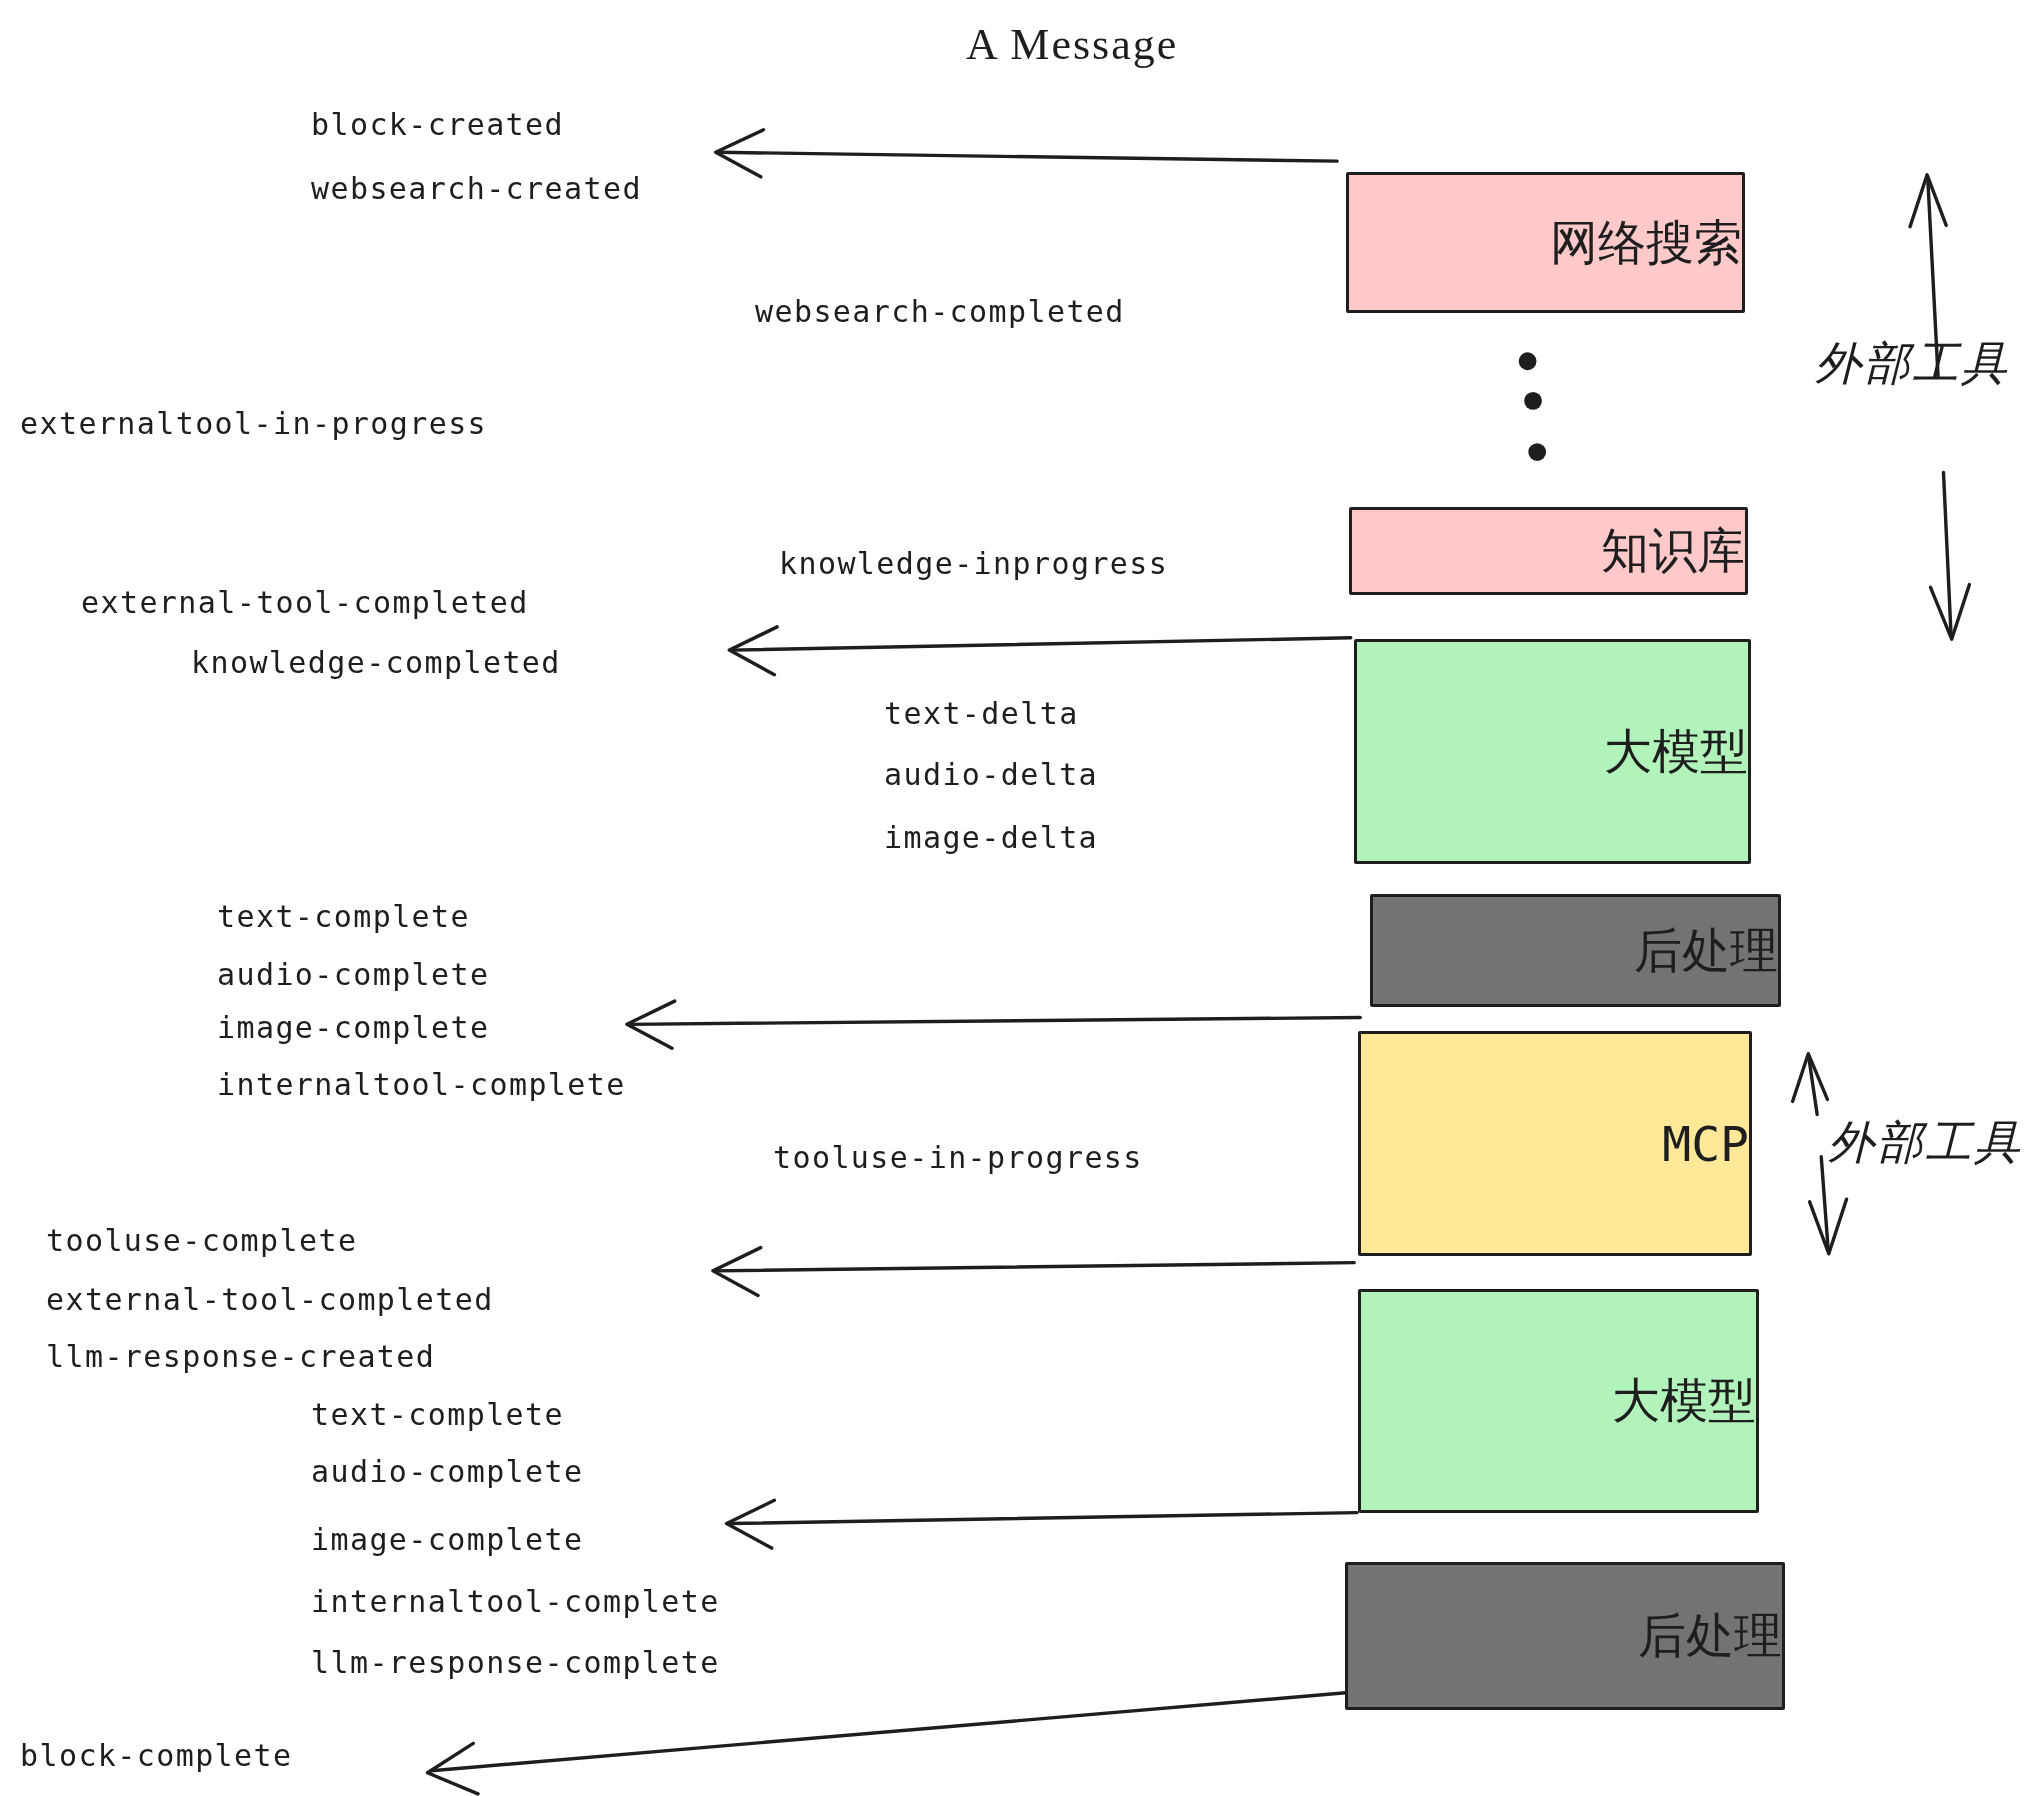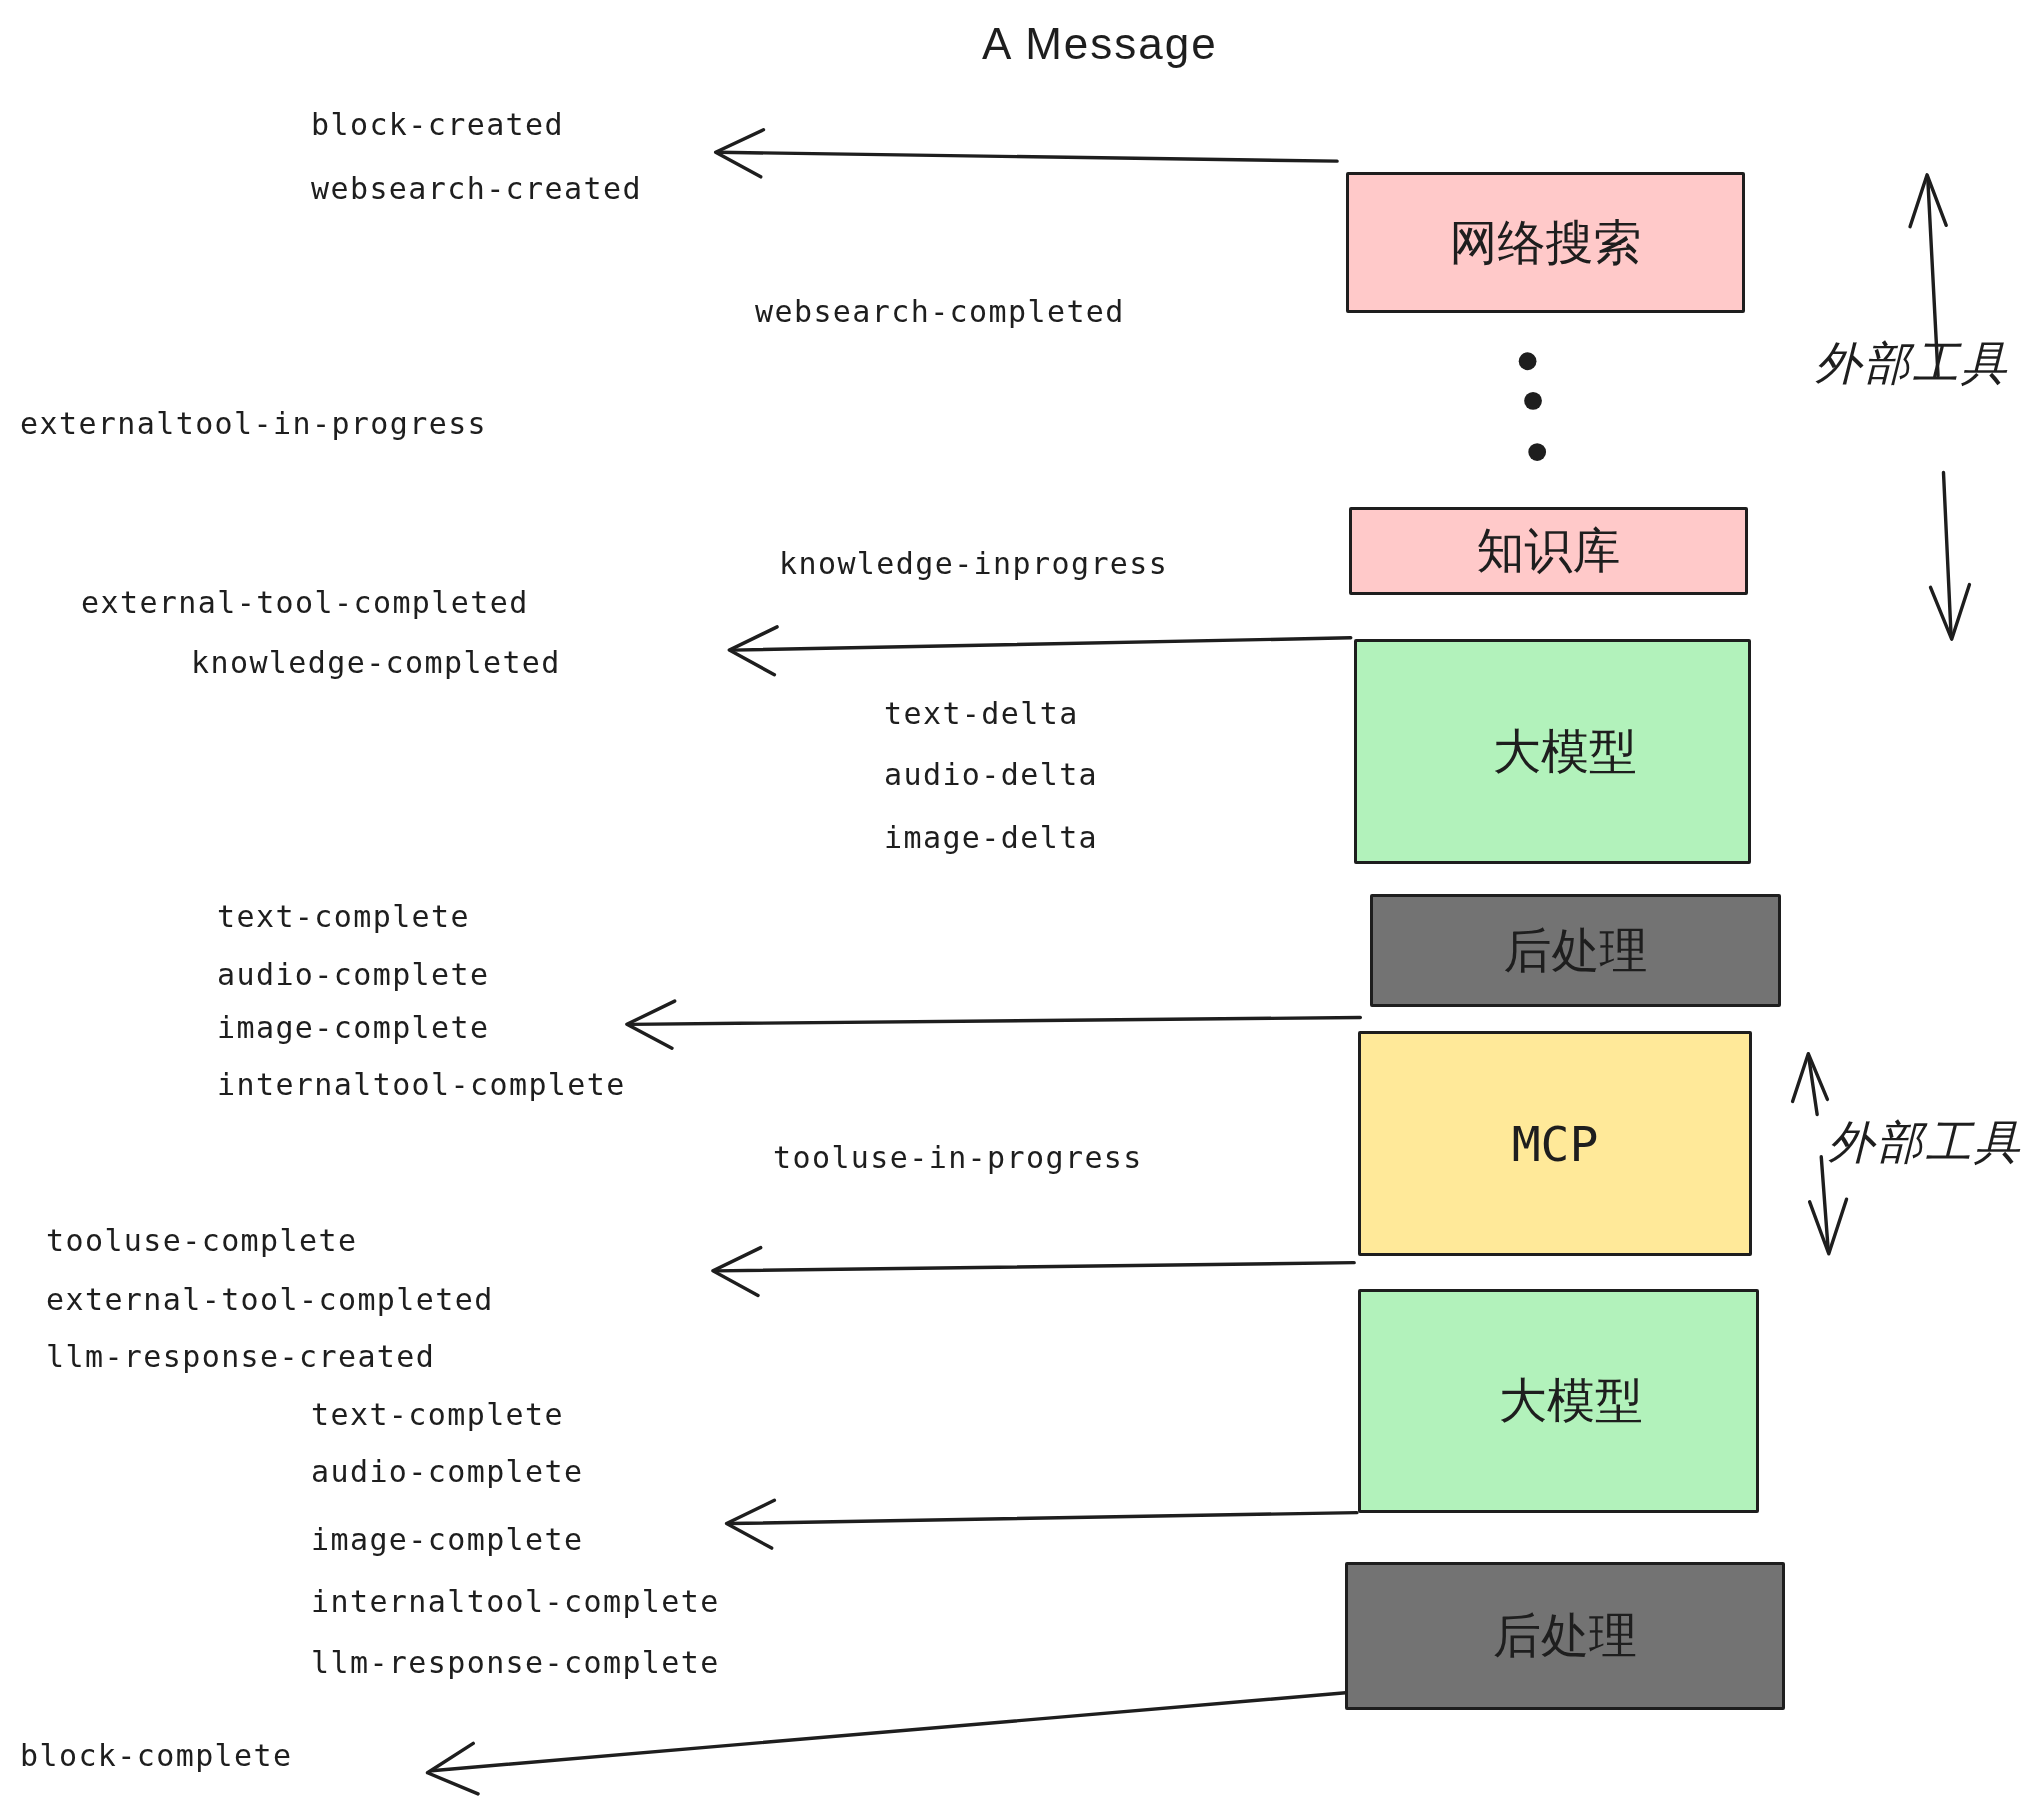--- a/index.html
+++ b/index.html
@@ -16,33 +16,32 @@
     font-family:"DejaVu Sans Mono", monospace;
     font-size:30px;
     letter-spacing:1.4px;
     line-height:48px;
     color:#1e1e1e;
     white-space:nowrap;
   }
   .title{
     position:absolute;
     left:966px;top:19px;
-    font-family:Liberation Sans, sans-serif;
+    font-family:Liberation Serif, serif;
     font-size:44px;
     letter-spacing:2px;
     color:#1e1e1e;
     white-space:nowrap;
-    margin-left:16px;
   }
   .box{
     position:absolute;
     box-sizing:border-box;
     border:3.4px solid #1e1e1e;
     border-radius:2px;
-    display:flex;align-items:center;justify-content:center;
+    display:flex;align-items:center;justify-content:flex-end;
     font-family:"Liberation Sans", sans-serif;
     font-size:48px;
     color:#1e1e1e;
     white-space:nowrap;
   }
   .box.pink{background:#ffc9c9;}
   .box.green{background:#b2f2bb;padding-left:25px;}
   .box.yellow{background:#ffe999;}
   .box.white{background:#737373;}
   .box.mono{font-family:"DejaVu Sans Mono", monospace;}

